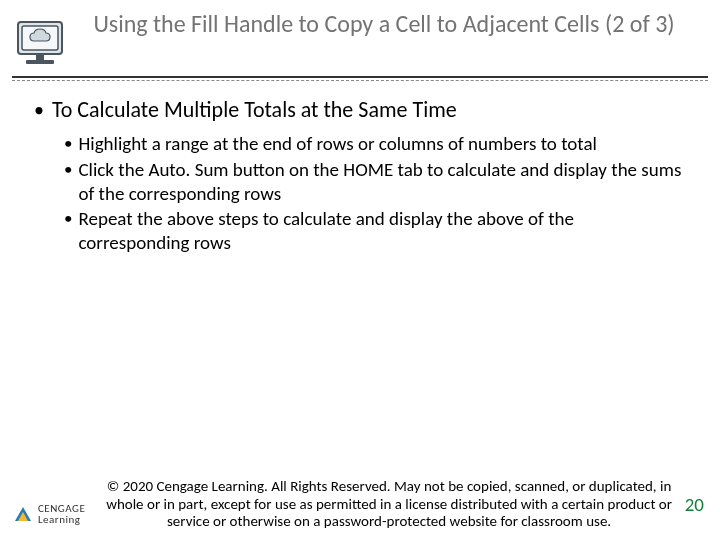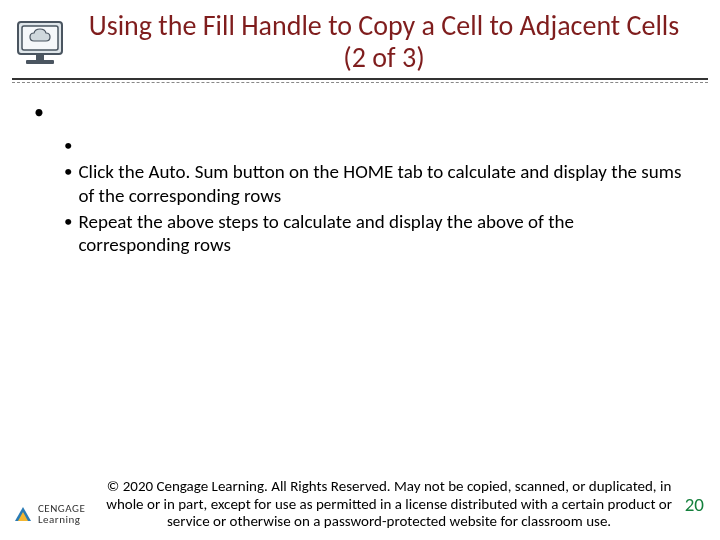--- a/index.html
+++ b/index.html
@@ -18,23 +18,23 @@
   }
   .monitor-icon {
     width: 56px;
     height: 56px;
     flex-shrink: 0;
     margin-top: 6px;
   }
   .title {
     flex: 1;
     text-align: center;
-    font-size: 28px;
+    font-size: 24px;
     font-weight: 400;
-    color: #7f1d1d;
+    color: #737373;
     line-height: 1.15;
     padding: 0 10px;
   }
   .title-underline {
     margin: 4px 12px 0 12px;
     border-bottom: 2px solid #333;
     position: relative;
   }
   .title-underline::after {
     content: "";
@@ -129,24 +129,26 @@
       <rect x="14" y="44" width="28" height="4" rx="1" fill="#4a5560"></rect>
     </svg>
   </span>
   <h1 class="title">Using the Fill Handle to Copy a Cell to Adjacent Cells (2 of 3)</h1>
 </div>
 <div class="title-underline"></div>
 
 <div class="content">
   <div class="section-heading">
     <span class="bullet">•</span>
+    <span>To Calculate Multiple Totals at the Same Time</span>
   </div>
   <div class="sub-list">
     <div class="sub-item">
       <span class="bullet">•</span>
+      <span>Highlight a range at the end of rows or columns of numbers to total</span>
     </div>
     <div class="sub-item">
       <span class="bullet">•</span>
       <span>Click the Auto. Sum button on the HOME tab to calculate and display the sums of the corresponding rows</span>
     </div>
     <div class="sub-item">
       <span class="bullet">•</span>
       <span>Repeat the above steps to calculate and display the above of the corresponding rows</span>
     </div>
   </div>

